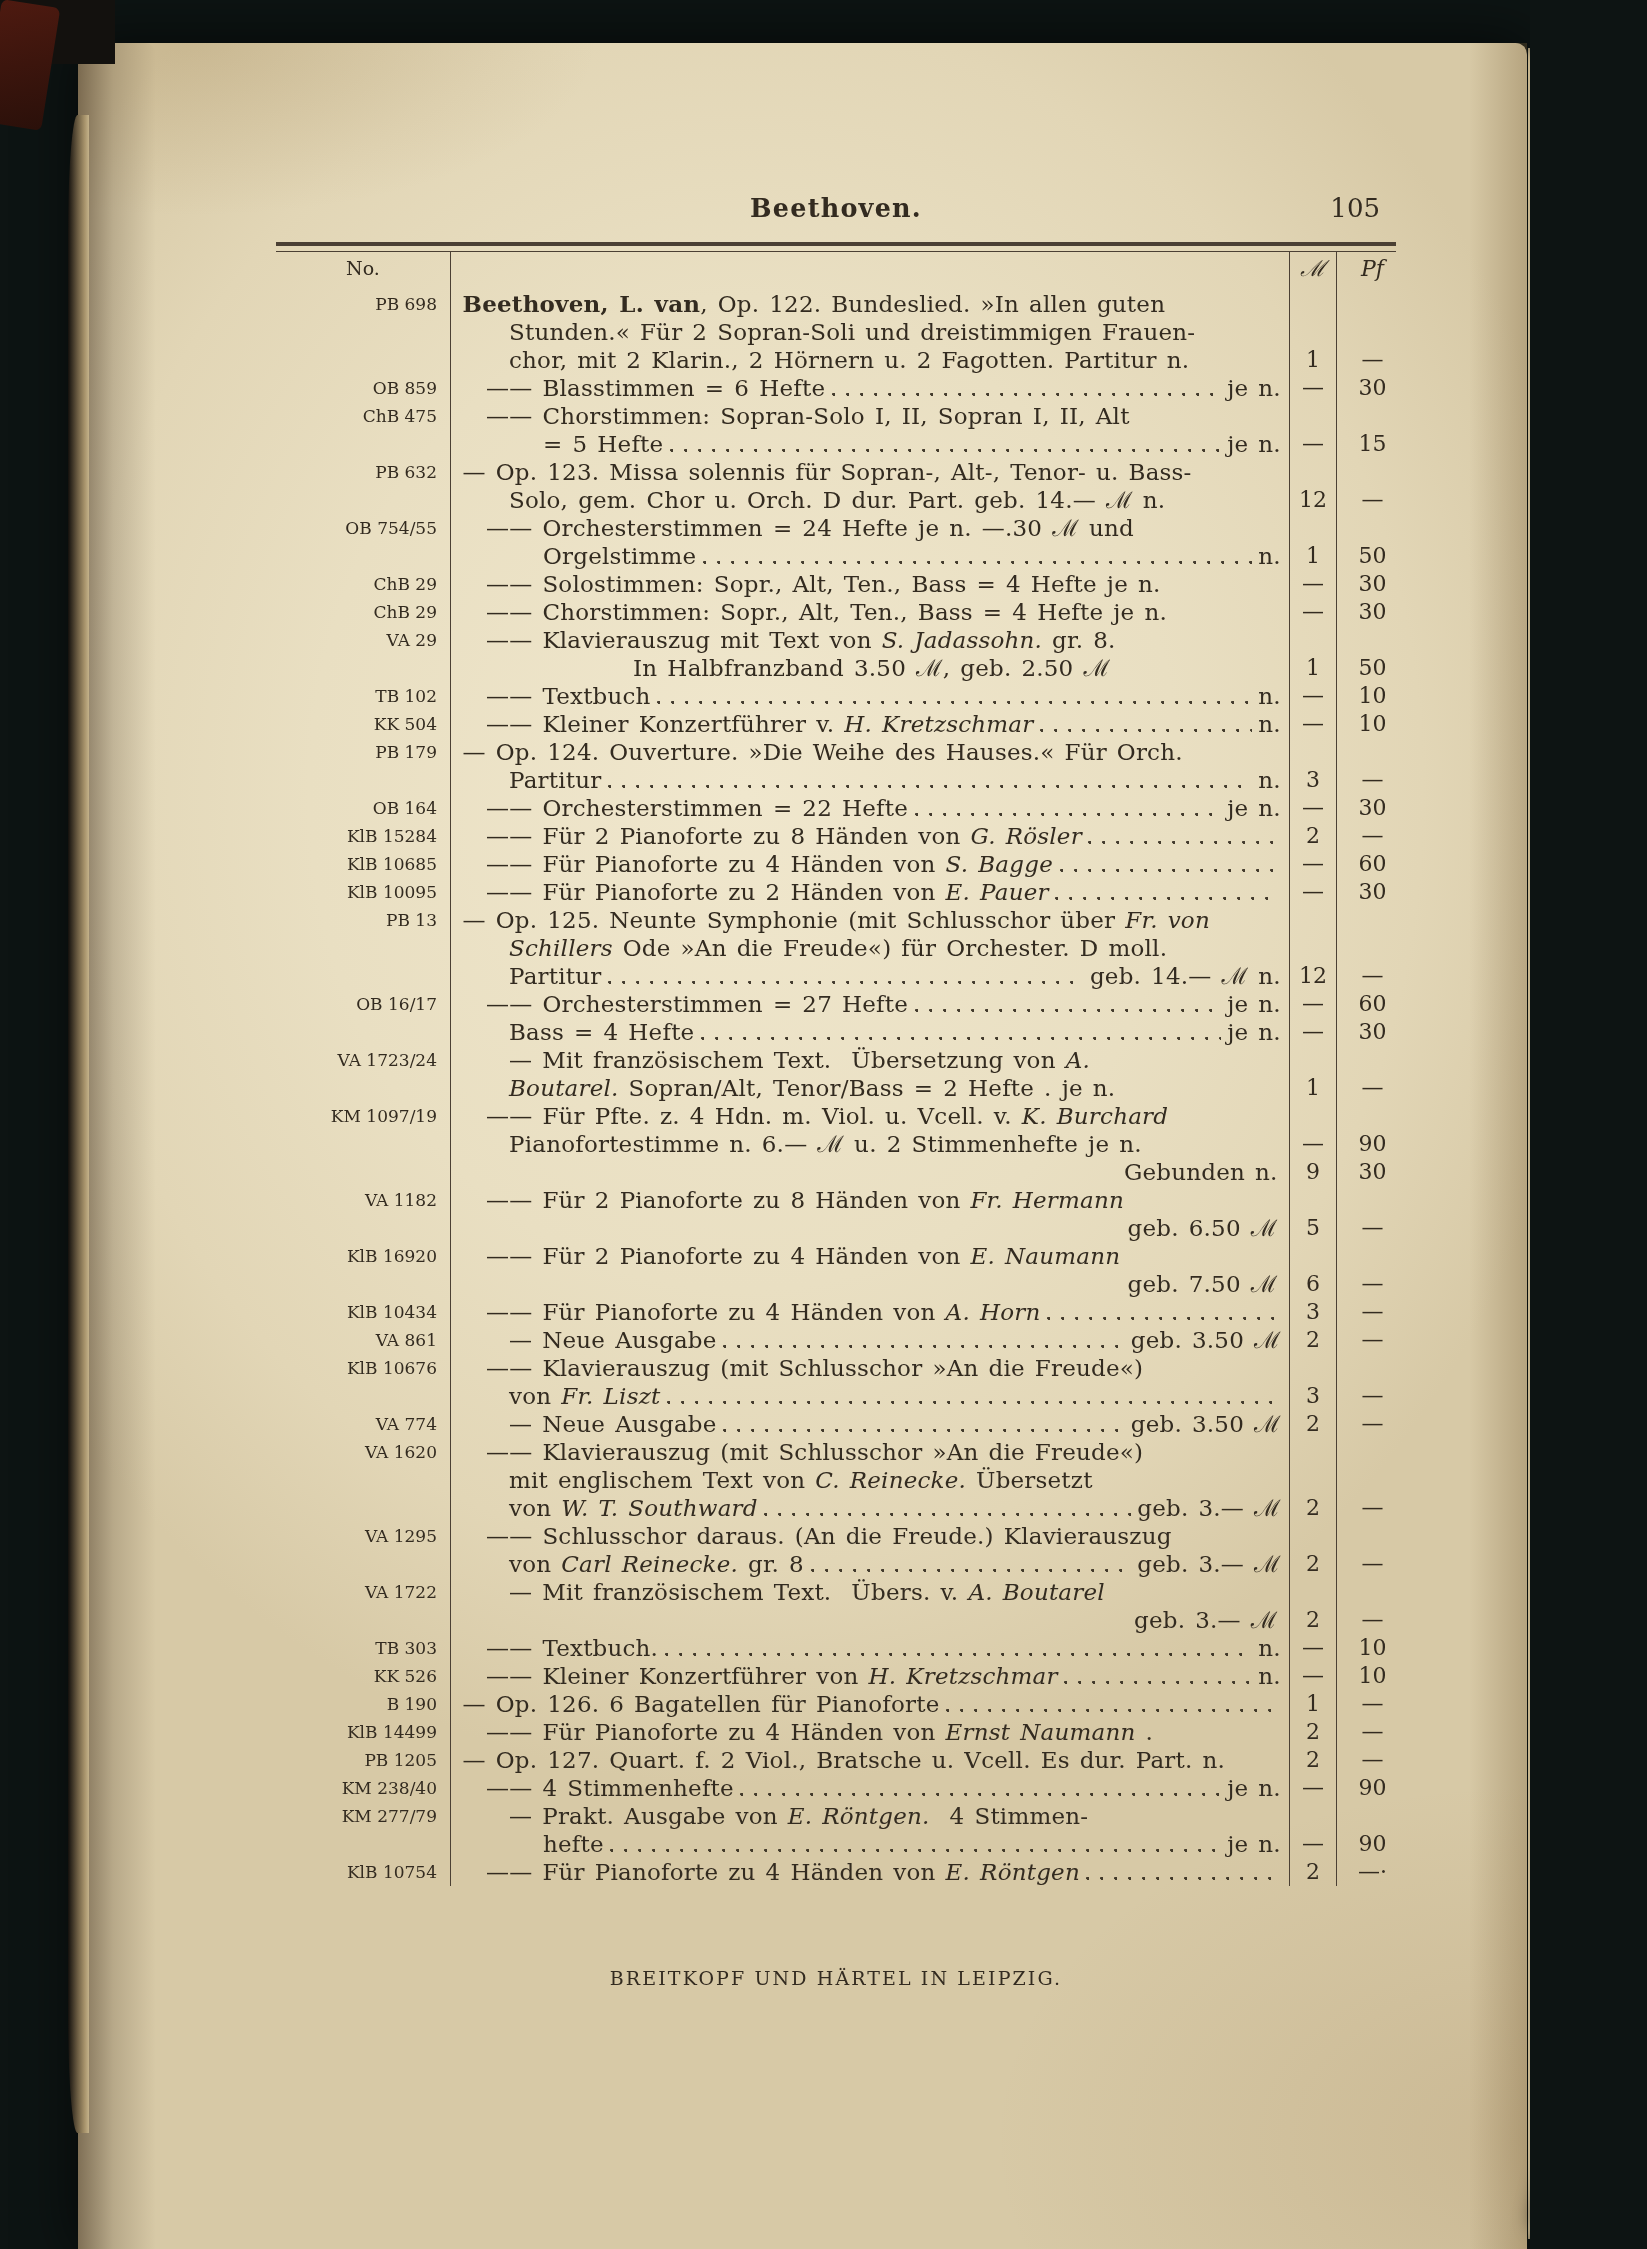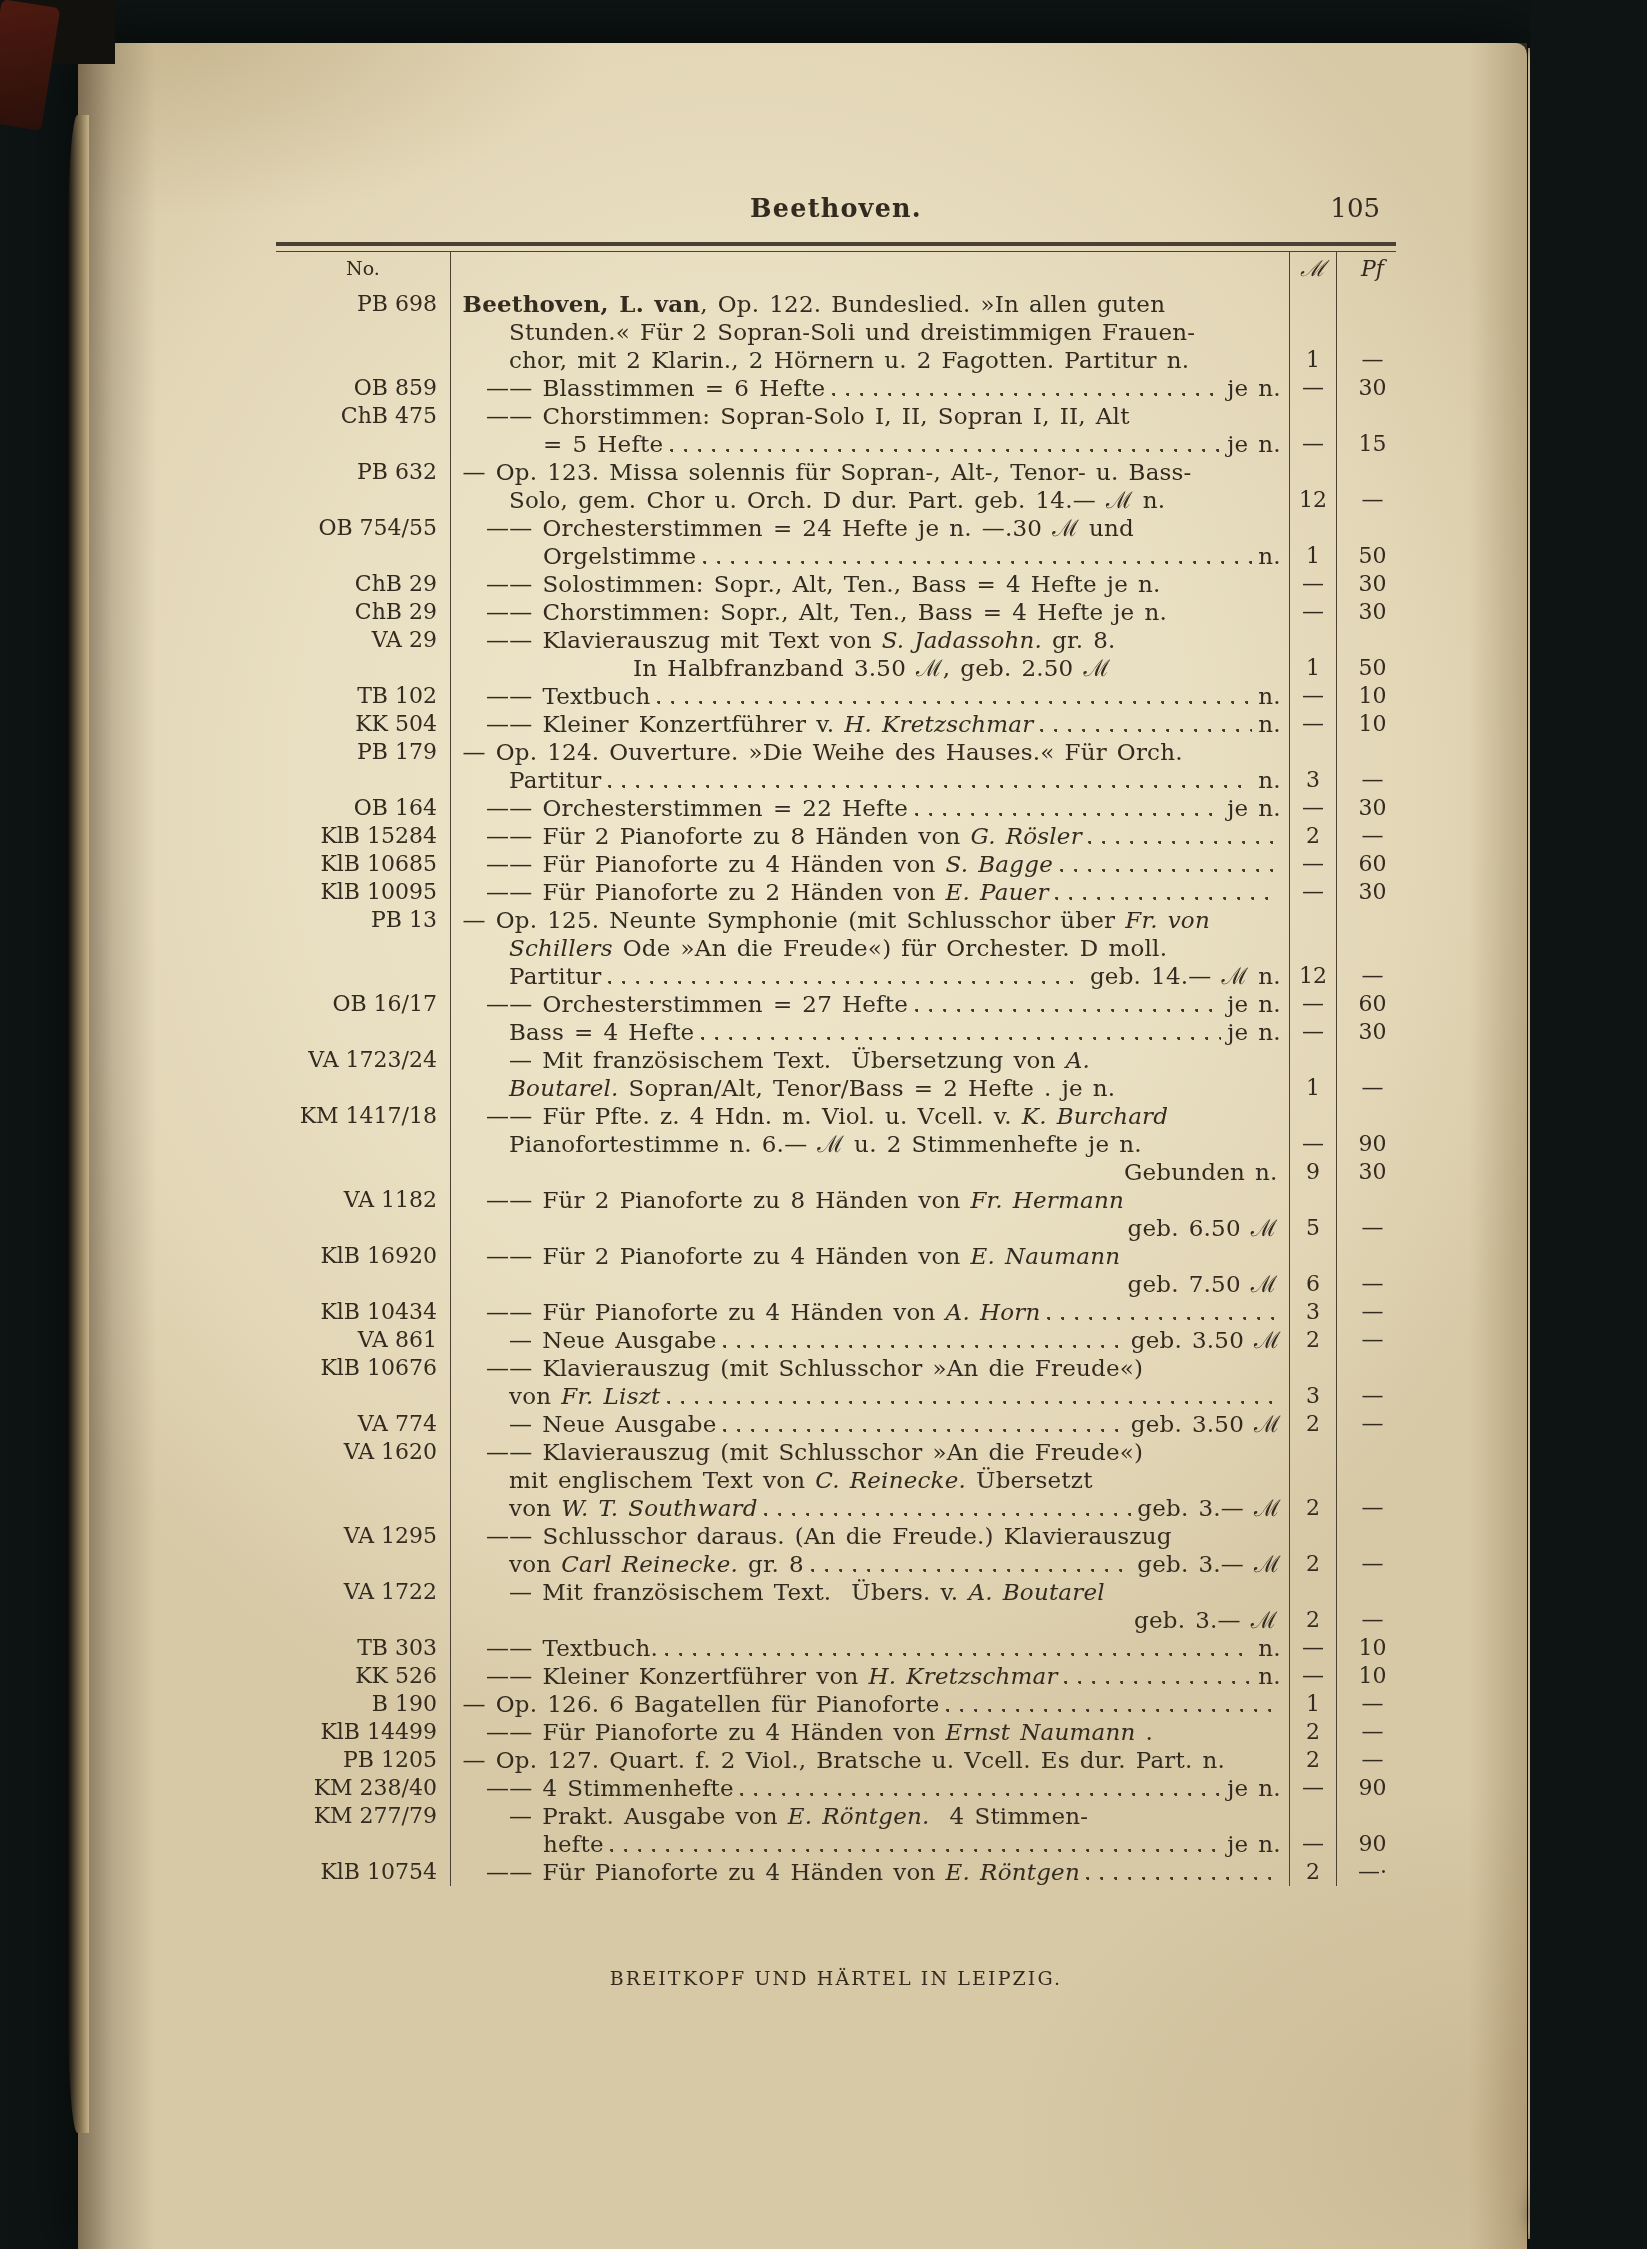--- a/index.html
+++ b/index.html
@@ -45,21 +45,21 @@
   .rule-double{position:absolute;left:198px;top:199px;width:1120px;height:10px;
     border-top:4.1px solid var(--rule,#4b4034);border-bottom:1.6px solid var(--rule,#4b4034);
     box-sizing:border-box;}
   
   .table{position:absolute;left:198px;top:209px;width:1120px;}
   .row{display:flex;height:28px;line-height:28px;font-size:23px;overflow:hidden;}
   .thead{height:38px;line-height:33px;}
   .thead .c-no{font-size:19px;text-align:center;padding-right:0;}
   .thead .c-m,.thead .c-pf{font-style:italic;font-size:22px;}
   .c-no{flex:0 0 175px;box-sizing:border-box;border-right:1.6px solid var(--rule,#4b4034);
-    text-align:right;padding-right:13px;font-size:22px;white-space:nowrap;}
+    text-align:right;padding-right:13px;font-size:17px;white-space:nowrap;}
   .c-text{flex:1 1 auto;min-width:0;display:flex;box-sizing:border-box;
     padding:0 8.2px 0 11.5px;overflow:hidden;word-spacing:2.5px;letter-spacing:0.2px;}
   .c-m{flex:0 0 47px;box-sizing:border-box;border-left:1.6px solid var(--rule,#4b4034);
     text-align:center;font-size:22px;}
   .c-pf{flex:0 0 60px;box-sizing:border-box;border-left:1.6px solid var(--rule,#4b4034);
     text-align:center;font-size:22px;padding-left:12px;}
   .segs{white-space:pre;}
   .tail{white-space:pre;}
   .a-i{padding-left:58px;}
   .a-i2{padding-left:92px;}
@@ -348,21 +348,21 @@
           </div>
           <div class="row">
             <span class="c-no"></span>
             <span class="c-text a-i">
               <span class="segs"><i>Boutarel.</i> Sopran/Alt, Tenor/Bass = 2 Hefte . je n.</span>
             </span>
             <span class="c-m">1</span>
             <span class="c-pf">—</span>
           </div>
           <div class="row">
-            <span class="c-no">KM 1417/18</span>
+            <span class="c-no">KM 1097/19</span>
             <span class="c-text a-d">
               <span class="segs">—— Für Pfte. z. 4 Hdn. m. Viol. u. Vcell. v. <i>K. Burchard</i></span>
             </span>
             <span class="c-m"></span>
             <span class="c-pf"></span>
           </div>
           <div class="row">
             <span class="c-no"></span>
             <span class="c-text a-i">
               <span class="segs">Pianofortestimme n. 6.— ℳ u. 2 Stimmenhefte je n.</span>

